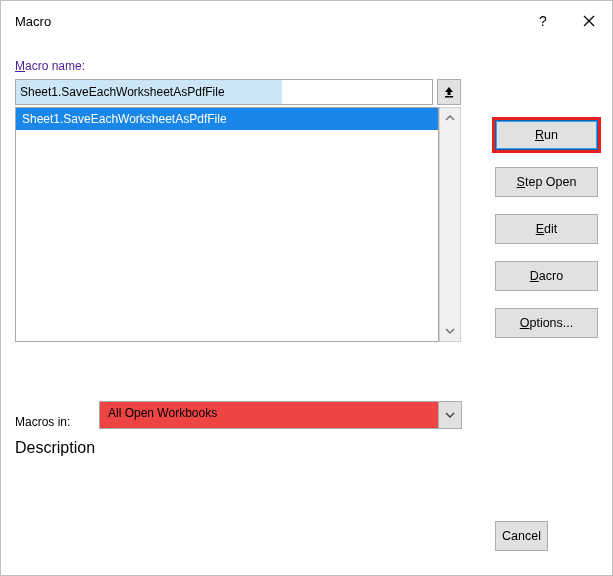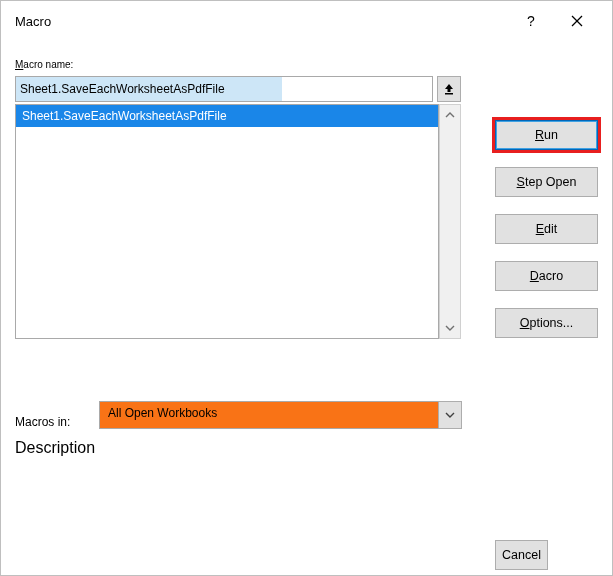--- a/index.html
+++ b/index.html
@@ -17,21 +17,21 @@
     width: 613px;
     height: 576px;
     background: #fff;
     border: 1px solid #bfbfbf;
     position: relative;
   }
   .titlebar {
     height: 40px;
     display: flex;
     align-items: center;
-    padding: 0 12px 0 14px;
+    padding: 0 0 0 14px;
     background: #fff;
   }
   .titlebar .title {
     flex: 1;
     font-size: 13px;
     color: #000;
   }
   .titlebar .help-btn,
   .titlebar .close-btn {
     width: 46px;
@@ -45,22 +45,22 @@
   }
   .titlebar .close-btn svg { stroke: #000; }
   .content {
     position: absolute;
     left: 0; right: 0; top: 40px; bottom: 0;
     padding: 18px 14px 14px 14px;
   }
   .macro-name-label {
     display: block;
     margin-bottom: 6px;
-    font-size: 10px;
-    color: #000000;
+    font-size: 12px;
+    color: #4c1d95;
   }
   .macro-name-label .u { text-decoration: underline; }
   .name-row {
     display: flex;
     align-items: stretch;
     margin-bottom: 0;
   }
   .name-input {
     flex: 1;
     height: 26px;
@@ -183,21 +183,21 @@
   }
   .select-wrap {
     position: relative;
     width: 363px;
     height: 28px;
   }
   .select-wrap .select {
     width: 100%;
     height: 100%;
     border: 1px solid #a9a9a9;
-    background: #f97316;
+    background: #ef4444;
     padding: 4px 28px 16px 8px;
     font-size: 12px;
   }
   .select-wrap .chev {
     position: absolute;
     right: 0; top: 0;
     width: 24px; height: 28px;
     border: 1px solid #adadad;
     background: #e1e1e1;
     display: flex; align-items:center; justify-content:center;
@@ -205,21 +205,21 @@
   }
   .description-label {
     position: absolute;
     left: 14px;
     top: 398px;
     font-size: 16px;
   }
   .cancel-wrap {
     position: absolute;
     right: 14px;
-    bottom: 5px;
+    bottom: 24px;
     width: 103px;
   }
 </style>
 </head>
 <body>
 
 <div class="dialog">
 
   <div class="titlebar">
     <div class="title">Macro</div>

